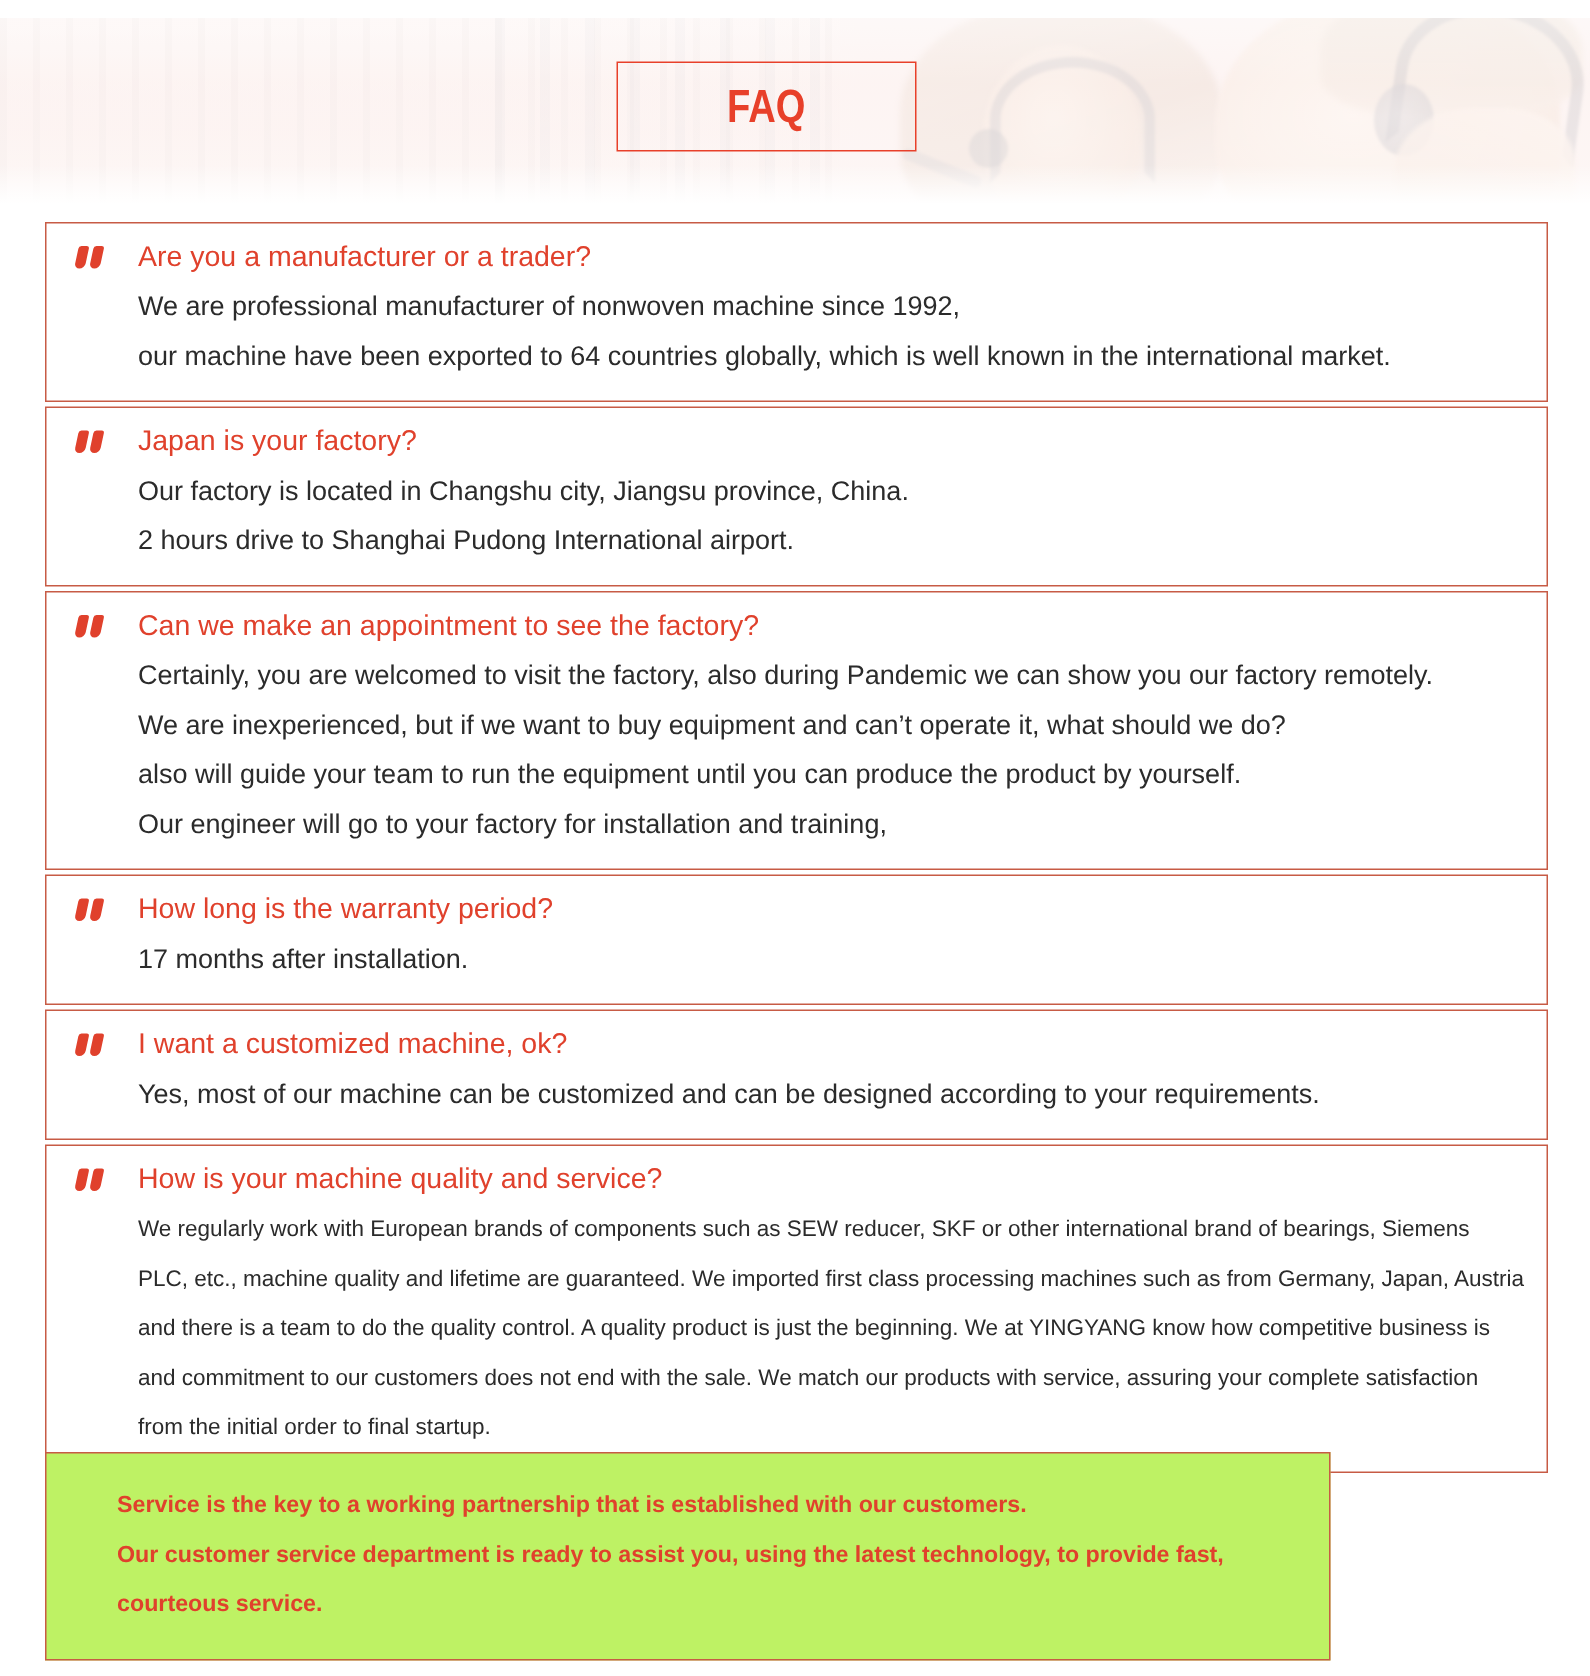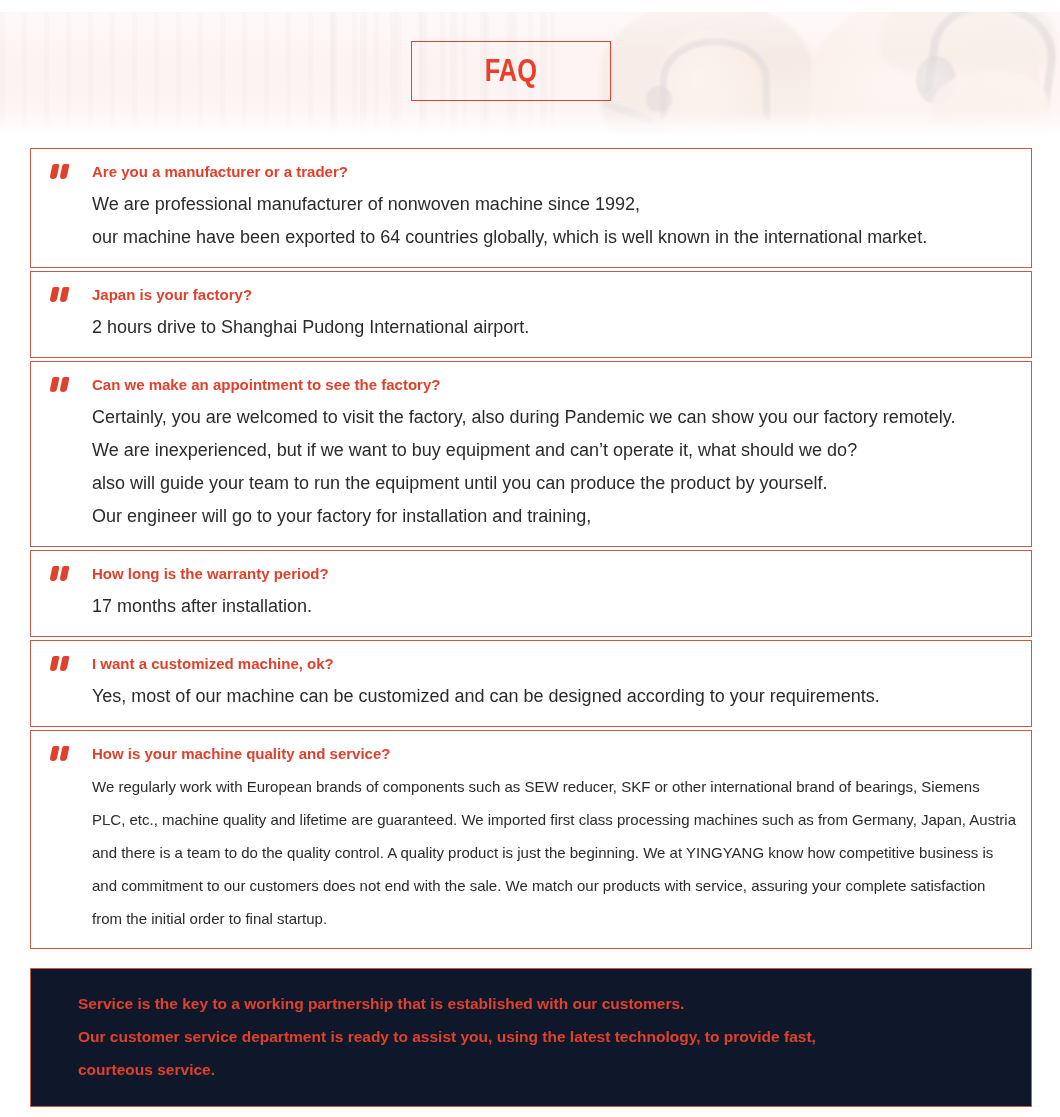--- a/index.html
+++ b/index.html
@@ -219,22 +219,22 @@
     height: 15px;
     background: #e0412c;
     transform: skewX(-12deg);
     border-radius: 2px 2px 4px 4px;
   }
   .quote-icon span.q1 { left: 1px; }
   .quote-icon span.q2 { left: 11px; }
 
   .faq-question {
     color: #e0412c;
-    font-size: 15px;
-    font-weight: bold;
+    font-size: 19px;
+    font-weight: normal;
     line-height: 22px;
     margin-left: 16px;
   }
   .faq-answers {
     margin-left: 47px;
     margin-top: 4px;
   }
   .faq-answer-line {
     color: #2b2b2b;
     font-size: 18px;
@@ -247,24 +247,24 @@
     line-height: 33px;
     white-space: normal;
     max-width: 950px;
   }
 
   
   .footer-box {
     position: absolute;
     left: 30px;
     top: 968px;
-    width: 1002px;
+    width: 857px;
     box-sizing: border-box;
     border: 1px solid #c75b45;
-    background: #0f172a;
+    background: #bef264;
     padding: 18px 14px 20px 47px;
   }
   .footer-line {
     color: #e0412c;
     font-size: 15.5px;
     font-weight: bold;
     line-height: 33px;
     white-space: nowrap;
   }
 </style>
@@ -311,20 +311,21 @@
 
   <div class="faq-box">
     <div class="faq-question-row">
       <span class="quote-icon">
           <span class="q1"></span>
           <span class="q2"></span>
         </span>
       <span class="faq-question">Japan is your factory?</span>
     </div>
     <div class="faq-answers">
+      <div class="faq-answer-line">Our factory is located in Changshu city, Jiangsu province, China.</div>
       <div class="faq-answer-line">2 hours drive to Shanghai Pudong International airport.</div>
     </div>
   </div>
 
   <div class="faq-box">
     <div class="faq-question-row">
       <span class="quote-icon">
           <span class="q1"></span>
           <span class="q2"></span>
         </span>

